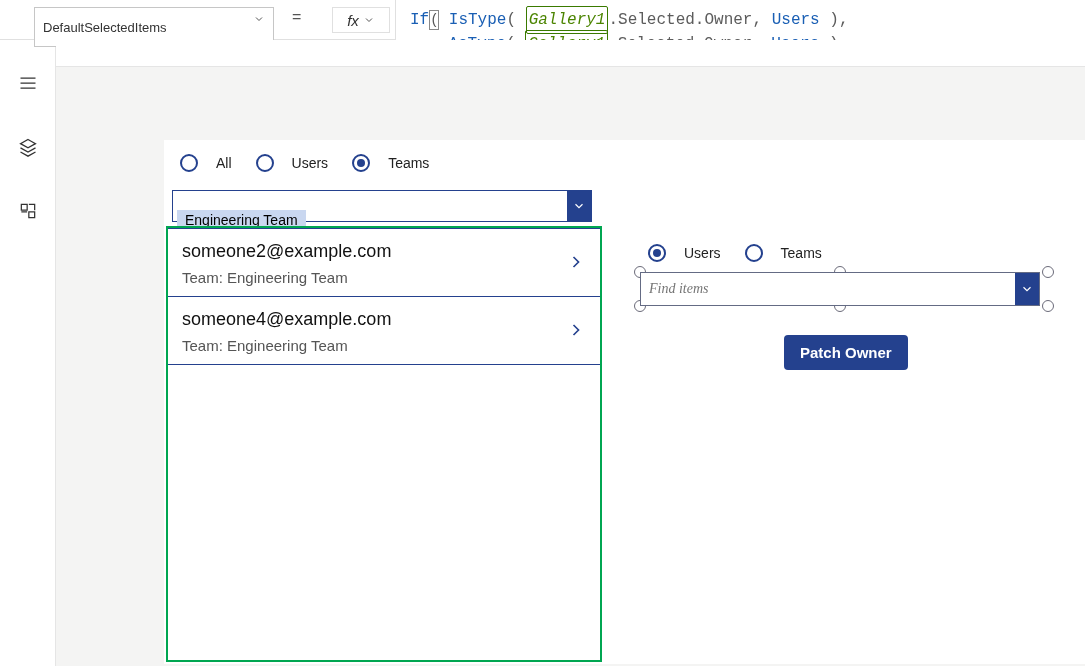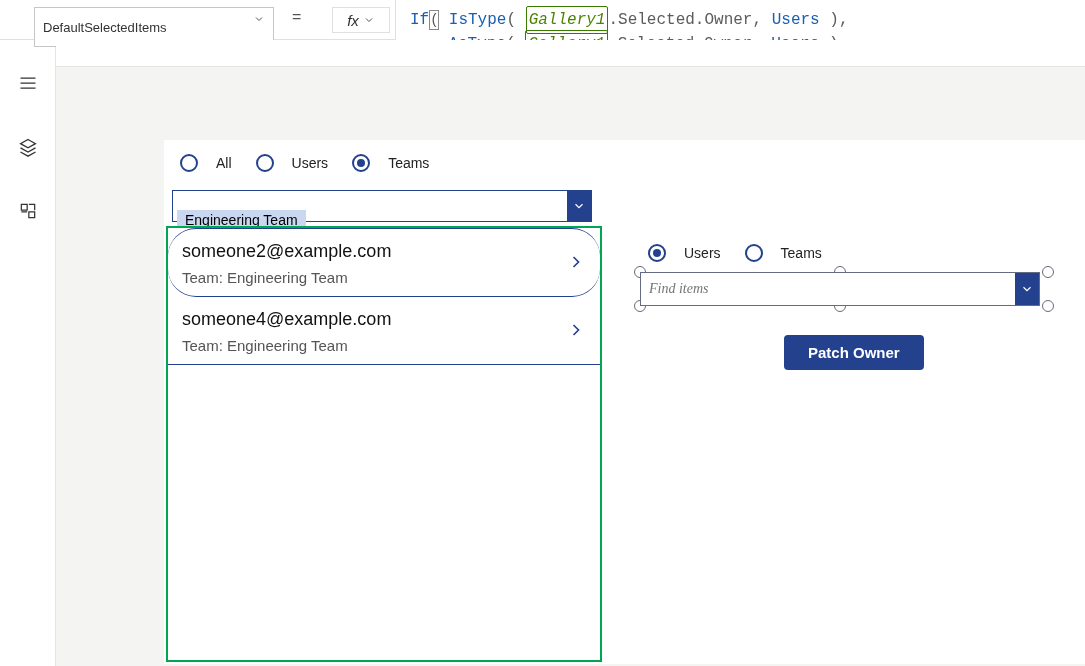--- a/index.html
+++ b/index.html
@@ -43,35 +43,35 @@
 
   
   .left-col { position:absolute; left:0; top:0; width:440px; }
   .team-combo { position:absolute; left:8px; top:50px; width:420px; height:32px; border:1px solid #24418e; display:flex; align-items:center; cursor:pointer; }
   .team-combo .val { padding:0 8px; font-size:14px; background:#c9d7f0; line-height:20px; margin-left:4px;margin-top:28px;}
   .team-combo .dd { position:absolute; right:0; top:0; width:24px; height:30px; background:#24418e; color:#fff; display:flex; align-items:center; justify-content:center; }
 
   
   .gallery { position:absolute; left:2px; top:86px; width:436px; height:436px; border:2px solid #00a651; background:#fff; }
   .gal-item { border-bottom:1px solid #24418e; padding:12px 14px 10px 14px; display:flex; align-items:center; justify-content:space-between; cursor:pointer; }
-  .gal-item:first-child{ border-top:1px solid #24418e;border-radius:28px; }
+  .gal-item:first-child{ border-top:1px solid #24418e; }
   .gal-text .t1 { font-size:18px; color:#111; }
   .gal-text .t2 { font-size:15px; color:#555; margin-top:7px;}
   .gal-arrow { color:#24418e; }
   .gal-arrow svg{ width:20px; height:20px; stroke:#24418e; fill:none; stroke-width:2;}
 
   
   .right-col { position:absolute; left:470px; top:0; width:430px; }
   .sel-wrap { position:absolute; left:0; top:120px; width:426px; }
   .find-combo { position:relative; width:400px; height:34px; border:1px solid #646b84; display:flex; align-items:center; background:#fff; margin-left:6px;}
   .find-combo input { border:none; outline:none; flex:1; padding:0 8px; font-size:14px; color:#333; font-style:italic;font-family:Liberation Serif, serif;}
   .find-combo .dd { width:24px; height:32px; background:#24418e; color:#fff; display:flex; align-items:center; justify-content:center; cursor:pointer;}
   .handle { position:absolute; width:12px; height:12px; border:1px solid #6b6b7a; border-radius:50%; background:#fff; }
 
-  .patch-btn { position:absolute; left:150px; top:195px; background:#24418e; color:#fff; border:none; border-radius:4px; padding:9px 24px; font-size:15px; font-weight:600; cursor:pointer; }
+  .patch-btn { position:absolute; left:150px; top:195px; background:#24418e; color:#fff; border:none; border-radius:4px; padding:9px 16px; font-size:15px; font-weight:600; cursor:pointer; }
 
   .chev svg{ width:12px;height:12px;stroke:#555;fill:none;stroke-width:2;}
   .dd svg{ width:14px;height:14px;stroke:#fff;fill:none;stroke-width:2;}
 </style>
 </head>
 <body>
 
 <div class="left-rail">
   <div class="rail-icon">
       <svg viewBox="0 0 24 24">

